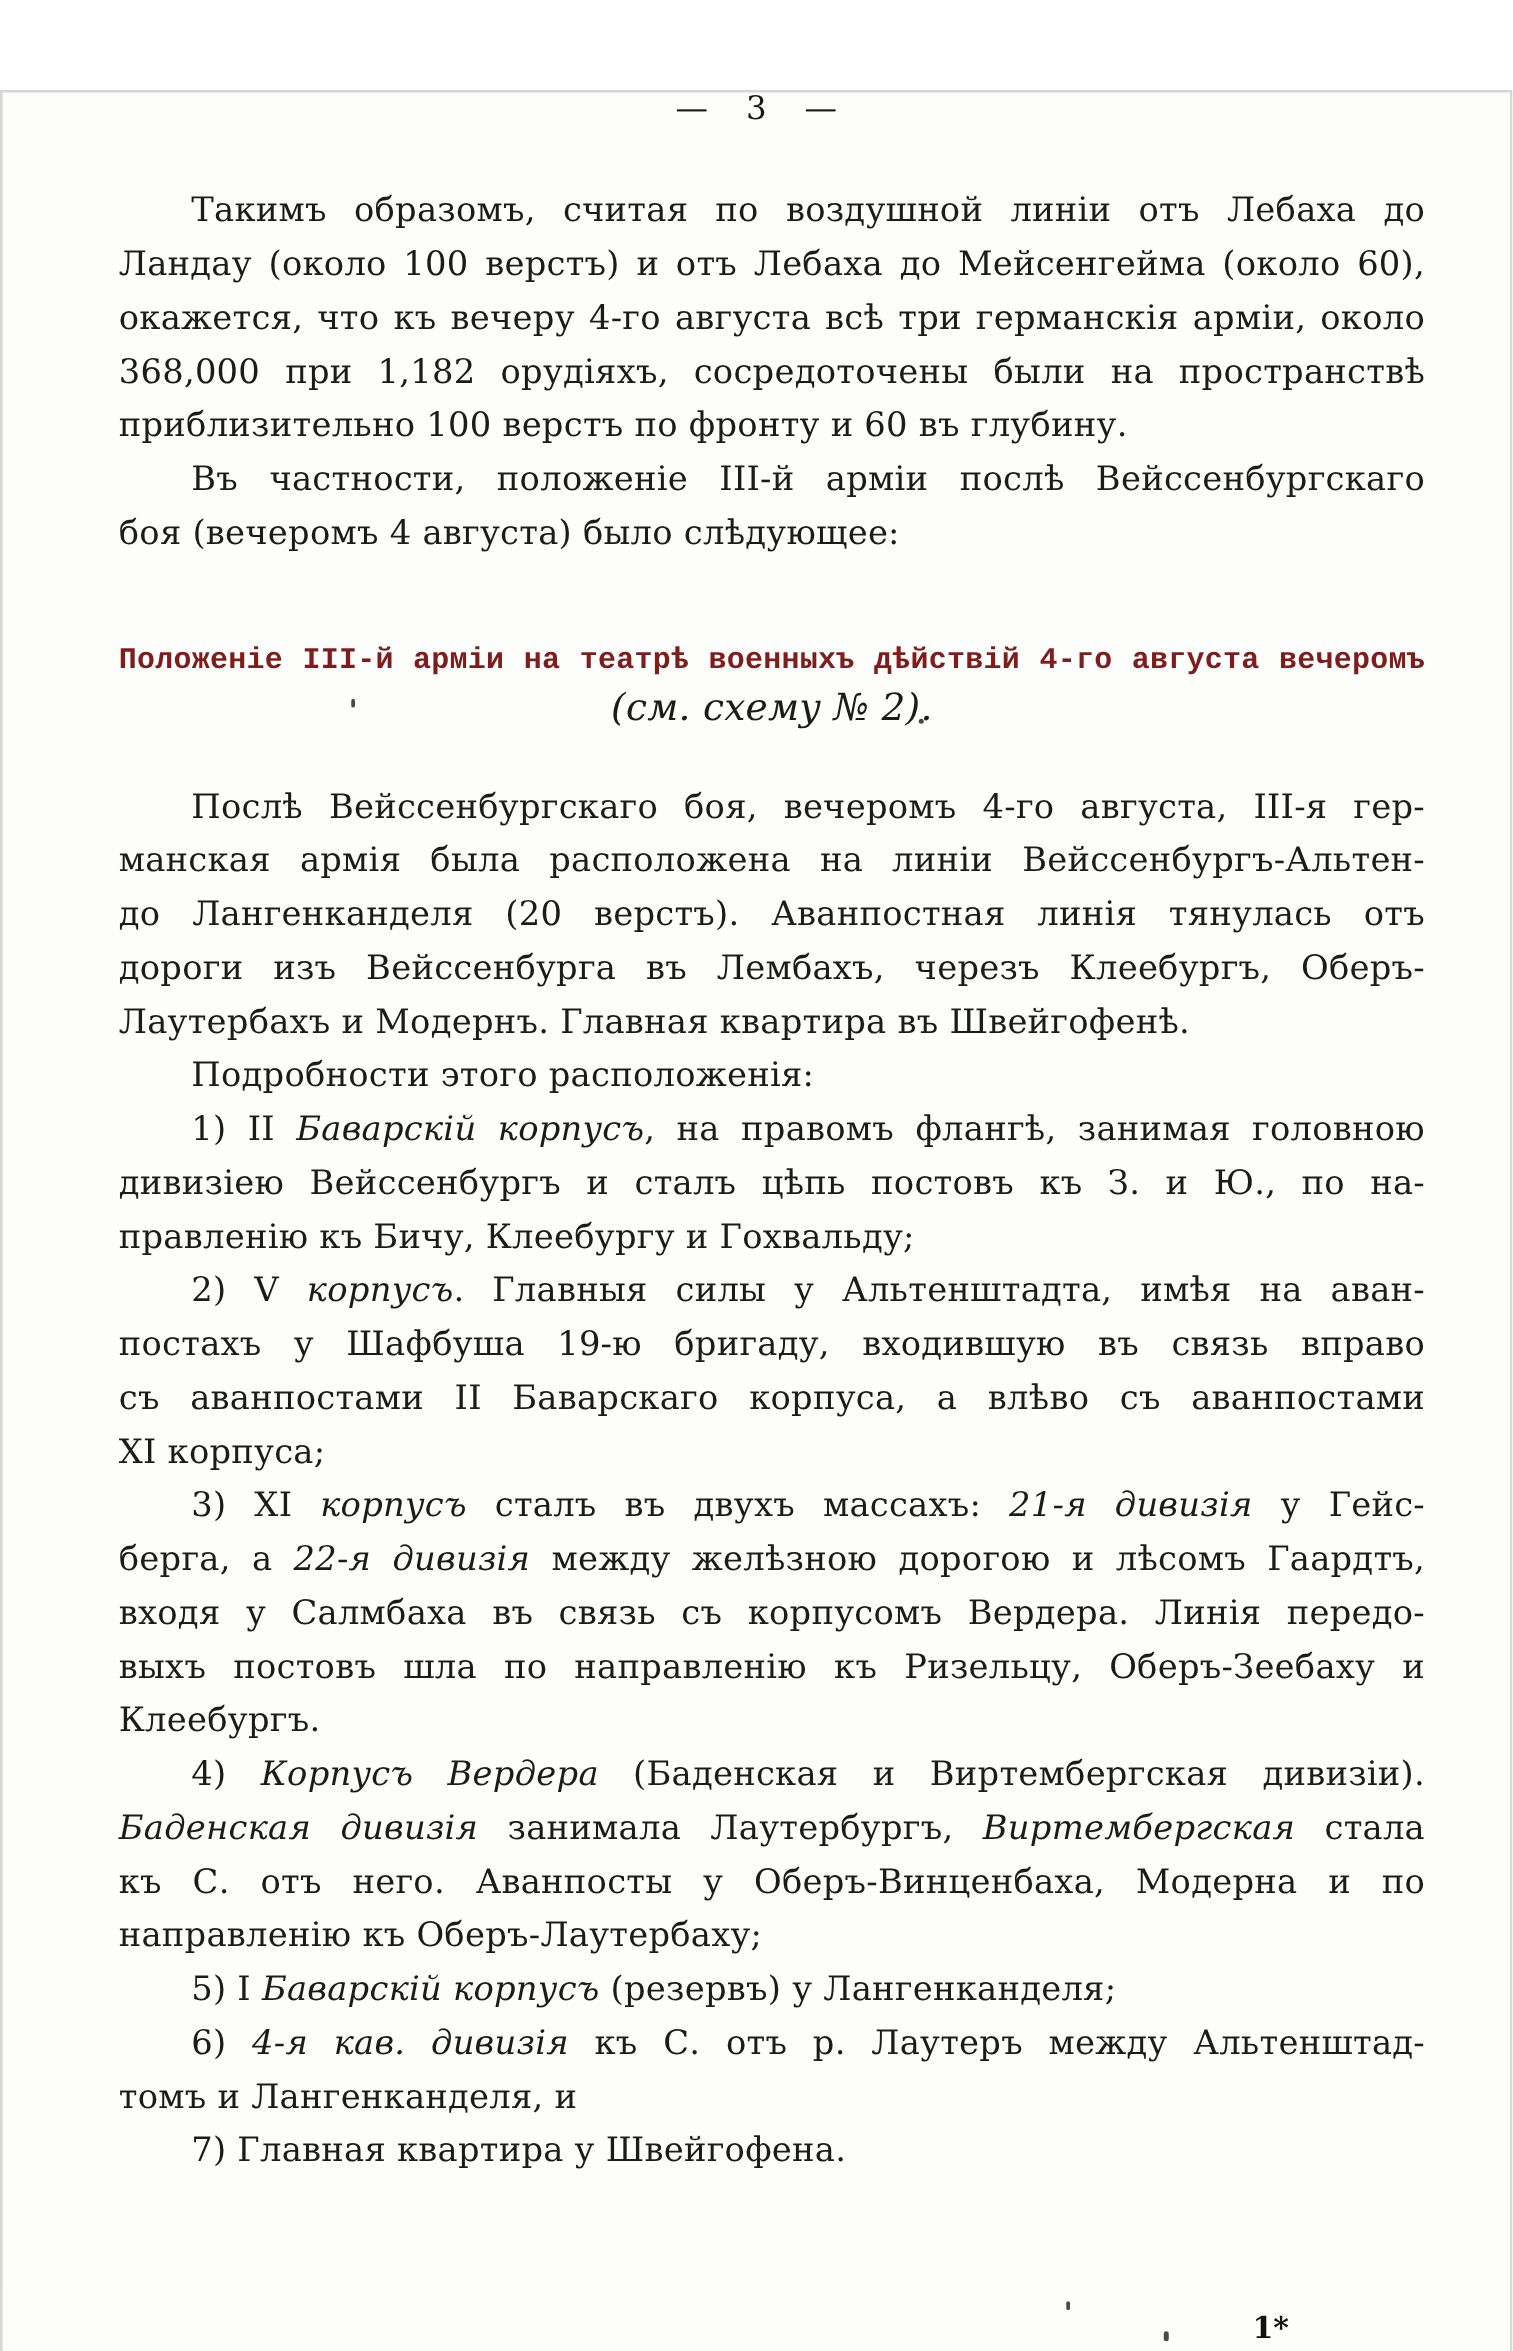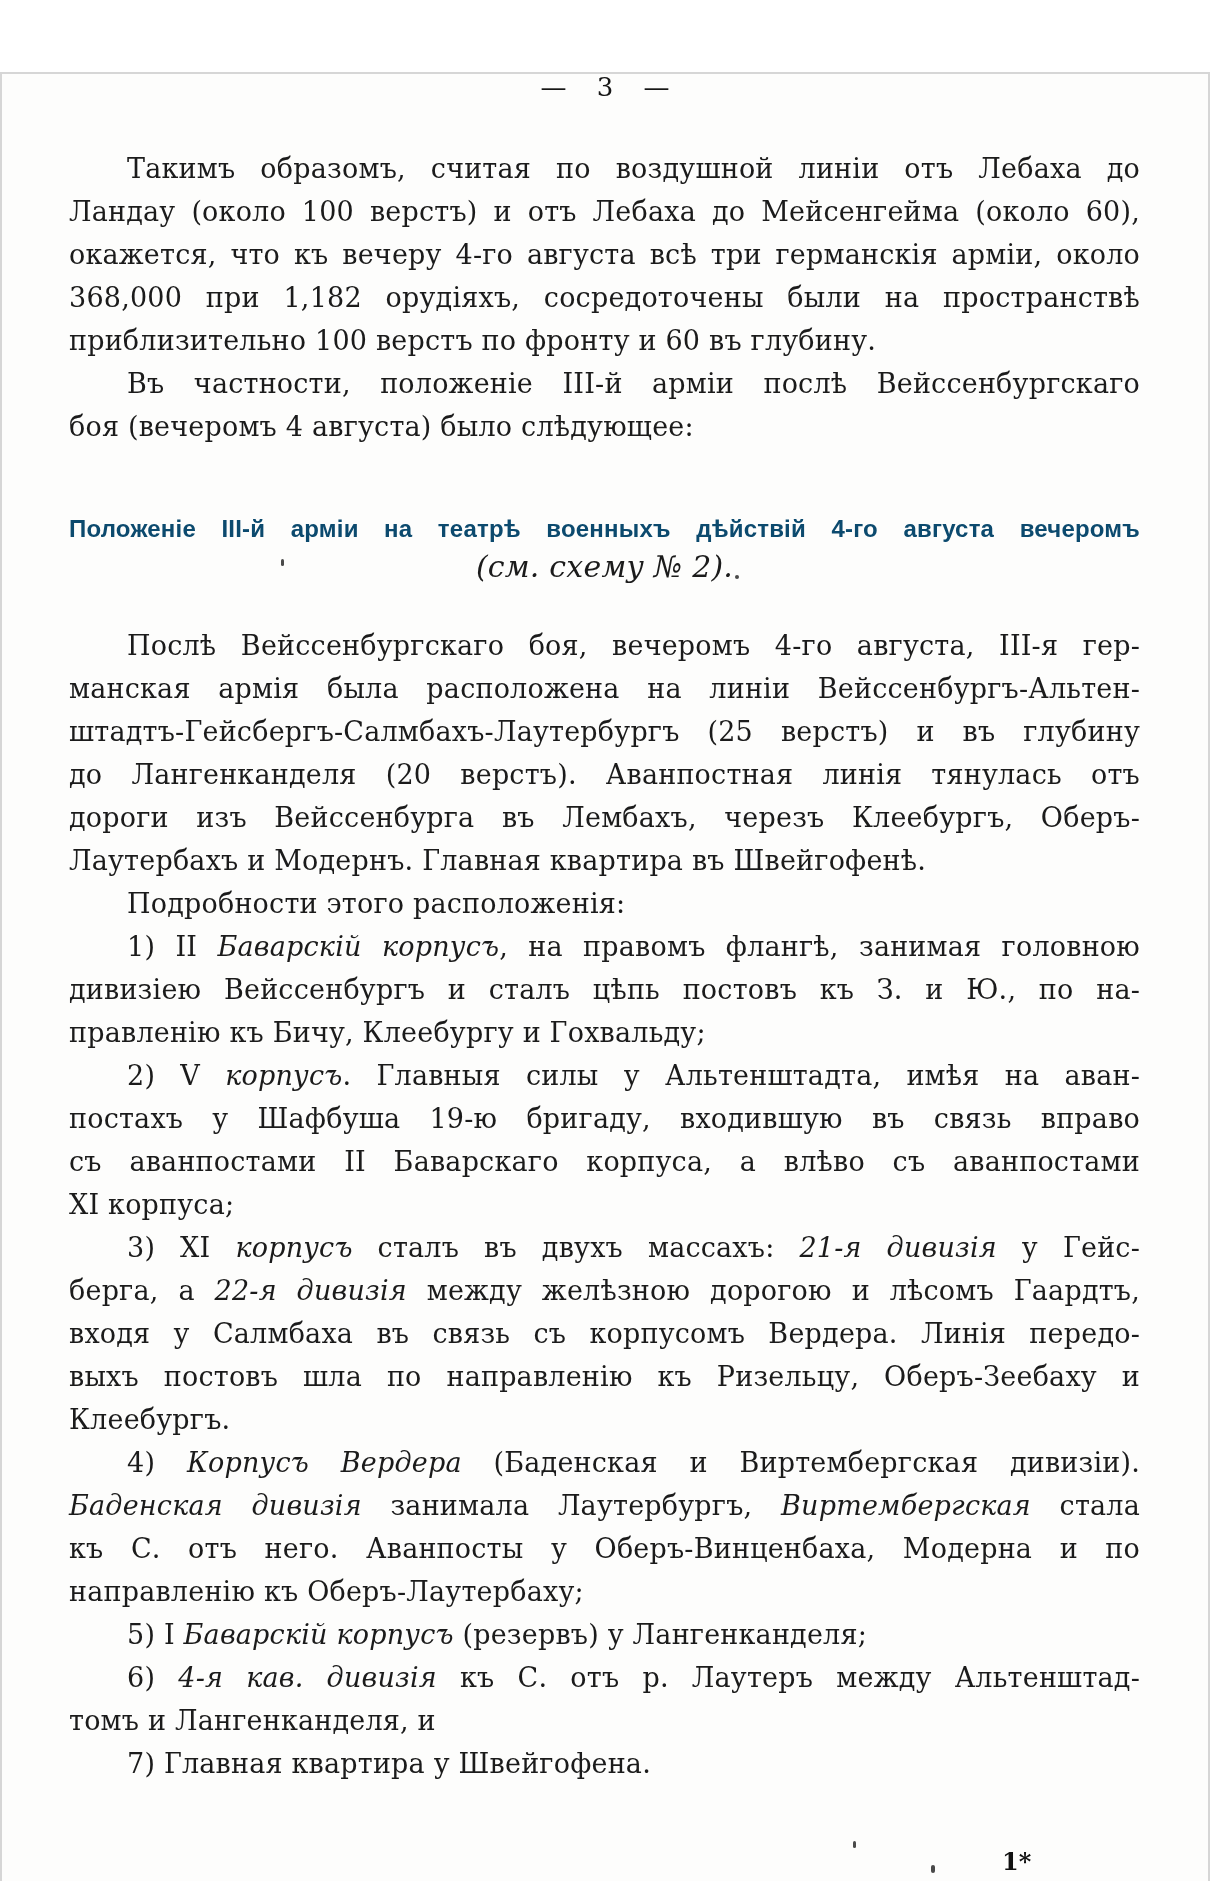--- a/index.html
+++ b/index.html
@@ -20,40 +20,40 @@
   .pagenum{
     margin-top:72px;
     text-align:center;
     font-size:26px;
     line-height:30px;
     word-spacing:22px;
     color:#161616;
   }
   .text-col{
     position:relative;
-    padding:0 70px 0 69px;
+    padding:0 70px 0 95px;
   }
   .block{margin:0;}
   .line{
     font-size:27px;
     line-height:43px;
     letter-spacing:0.2px;
     white-space:normal;
   }
   .line.j{text-align:justify;text-align-last:justify;}
   .line.ind{text-indent:58px;}
   .line.ctr{text-align:center;text-align-last:center;}
   .it{font-style:italic;}
   .heading .line{
-    font-family:Liberation Sans, sans-serif;
+    font-family:Liberation Mono, monospace;
     font-weight:bold;
     font-size:24px;
     line-height:36px;
     letter-spacing:0.2px;
-    color:#0c4a6e;
+    color:#7f1d1d;
   }
   .subheading .line{
     font-size:30px;
     line-height:40px;
   }
   
   [data-name="paragraph-intro"]{margin-top:45px;}
   [data-name="section-heading"]{margin-top:63px;}
   [data-name="paragraph-after-weissenburg"]{margin-top:37px;}
   .footer-mark{
@@ -90,21 +90,20 @@
       </div>
       <div class="block heading" data-name="section-heading">
         <div class="line j" data-name="text-line"><span data-name="text-segment">Положеніе III-й арміи на театрѣ военныхъ дѣйствій 4-го августа вечеромъ</span></div>
       </div>
       <div class="block subheading" data-name="section-subheading">
         <div class="line ctr" data-name="text-line"><span class="it" data-name="italic-text">(см. схему № 2).</span></div>
       </div>
       <div class="block para" data-name="paragraph-after-weissenburg">
         <div class="line j ind" data-name="text-line"><span data-name="text-segment">Послѣ Вейссенбургскаго боя, вечеромъ 4-го августа, III-я гер-</span></div>
         <div class="line j" data-name="text-line"><span data-name="text-segment">манская армія была расположена на линіи Вейссенбургъ-Альтен-</span></div>
-        <div class="line j" data-name="text-line"><span data-name="text-segment">штадтъ-Гейсбергъ-Салмбахъ-Лаутербургъ (25 верстъ) и въ глубину</span></div>
         <div class="line j" data-name="text-line"><span data-name="text-segment">до Лангенканделя (20 верстъ). Аванпостная линія тянулась отъ</span></div>
         <div class="line j" data-name="text-line"><span data-name="text-segment">дороги изъ Вейссенбурга въ Лембахъ, черезъ Клеебургъ, Оберъ-</span></div>
         <div class="line" data-name="text-line"><span data-name="text-segment">Лаутербахъ и Модернъ. Главная квартира въ Швейгофенѣ.</span></div>
       </div>
       <div class="block para" data-name="paragraph-details-intro">
         <div class="line ind" data-name="text-line"><span data-name="text-segment">Подробности этого расположенія:</span></div>
       </div>
       <div class="block para" data-name="list-item-1">
         <div class="line j ind" data-name="text-line"><span data-name="text-segment">1) II </span><span class="it" data-name="italic-text">Баварскій корпусъ</span><span data-name="text-segment">, на правомъ флангѣ, занимая головною</span></div>
         <div class="line j" data-name="text-line"><span data-name="text-segment">дивизіею Вейссенбургъ и сталъ цѣпь постовъ къ З. и Ю., по на-</span></div>

